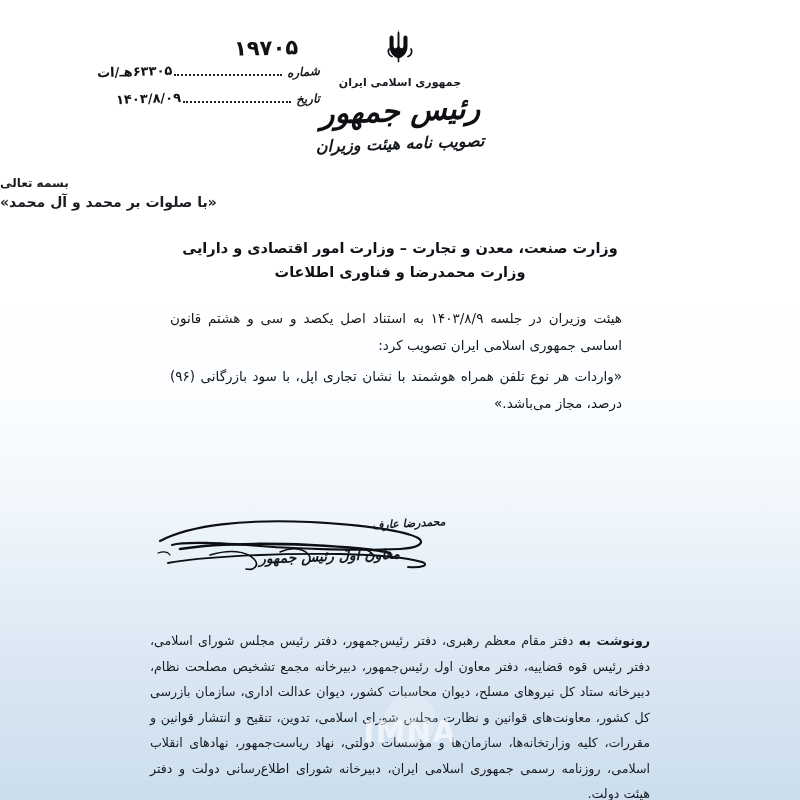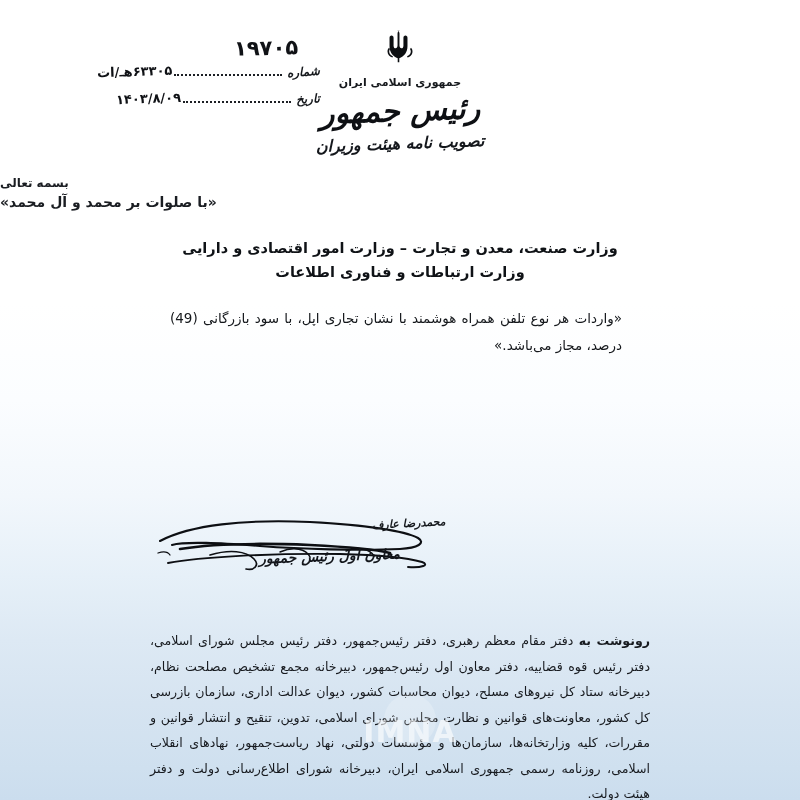--- a/index.html
+++ b/index.html
@@ -283,25 +283,26 @@
     <div class="decree-kind">تصویب نامه هیئت وزیران</div>
   </div>
 
   <div class="bismillah-block">
     <div class="bismillah">بسمه تعالی</div>
     <div class="salavat">«با صلوات بر محمد و آل محمد»</div>
   </div>
 
   <div class="ministries">
     <div>وزارت صنعت، معدن و تجارت – وزارت امور اقتصادی و دارایی</div>
-    <div>وزارت ارتباطات و فناوری اطلاعات</div>
+    <div>وزارت محمدرضا و فناوری اطلاعات</div>
   </div>
 
   <div class="body-text">
-    <p>«واردات هر نوع تلفن همراه هوشمند با نشان تجاری اپل، با سود بازرگانی (49) درصد، مجاز می‌باشد.»</p>
+    <p class="tight">هیئت وزیران در جلسه ۱۴۰۳/۸/۹ به استناد اصل یکصد و سی و هشتم قانون اساسی جمهوری اسلامی ایران تصویب کرد:</p>
+    <p>«واردات هر نوع تلفن همراه هوشمند با نشان تجاری اپل، با سود بازرگانی (۹۶) درصد، مجاز می‌باشد.»</p>
   </div>
 
   <div class="signature-area">
     <svg class="sig-scribble" viewBox="0 0 330 80">
       <g fill="none" stroke="#0d0f13" stroke-linecap="round" stroke-linejoin="round">
         <path d="M10 36 C40 20 95 14 160 17 C215 20 255 26 268 33 C276 38 268 43 250 44 C210 46 150 44 110 41 C70 38 36 36 22 40" stroke-width="2.1"></path>
         <path d="M30 44 C60 39 110 38 160 40 C200 42 228 45 240 48" stroke-width="2.6"></path>
         <path d="M18 58 C50 52 120 48 190 49 C230 50 258 53 272 57 C280 60 272 63 258 62" stroke-width="1.9"></path>
         <path d="M60 50 C80 44 96 46 104 54 C110 60 104 66 96 64" stroke-width="1.7"></path>
         <path d="M130 47 C144 41 156 44 160 52" stroke-width="1.5"></path>

